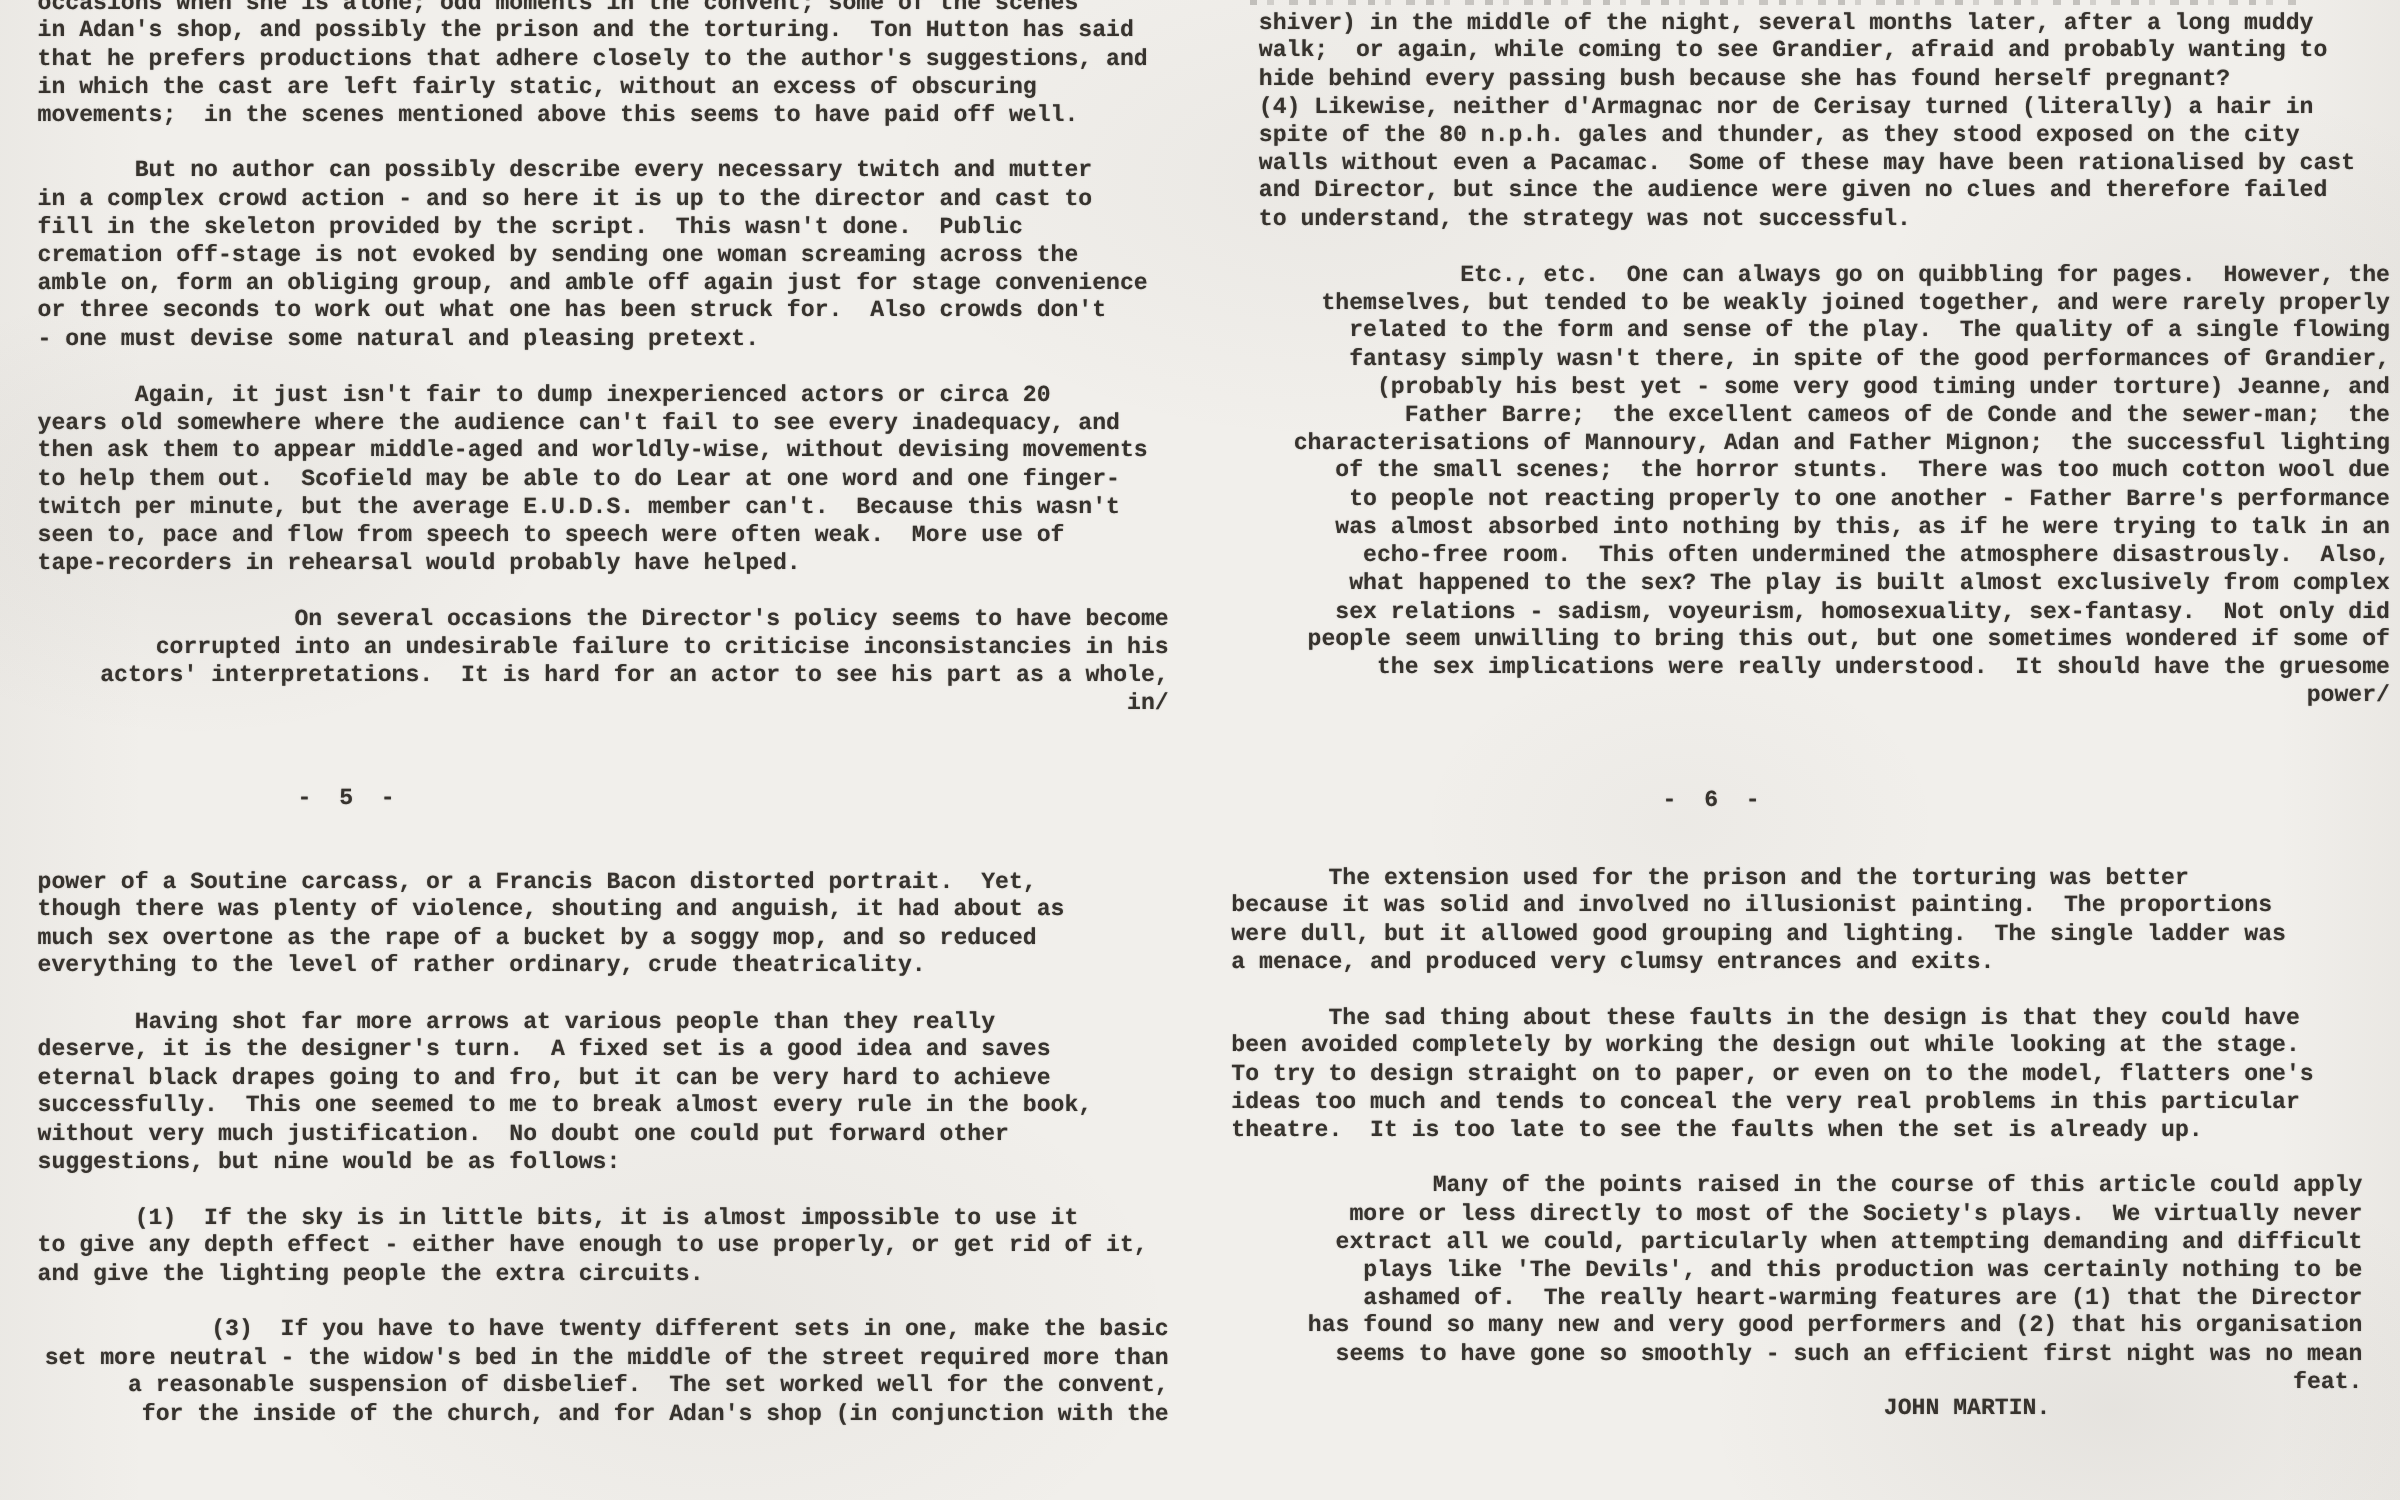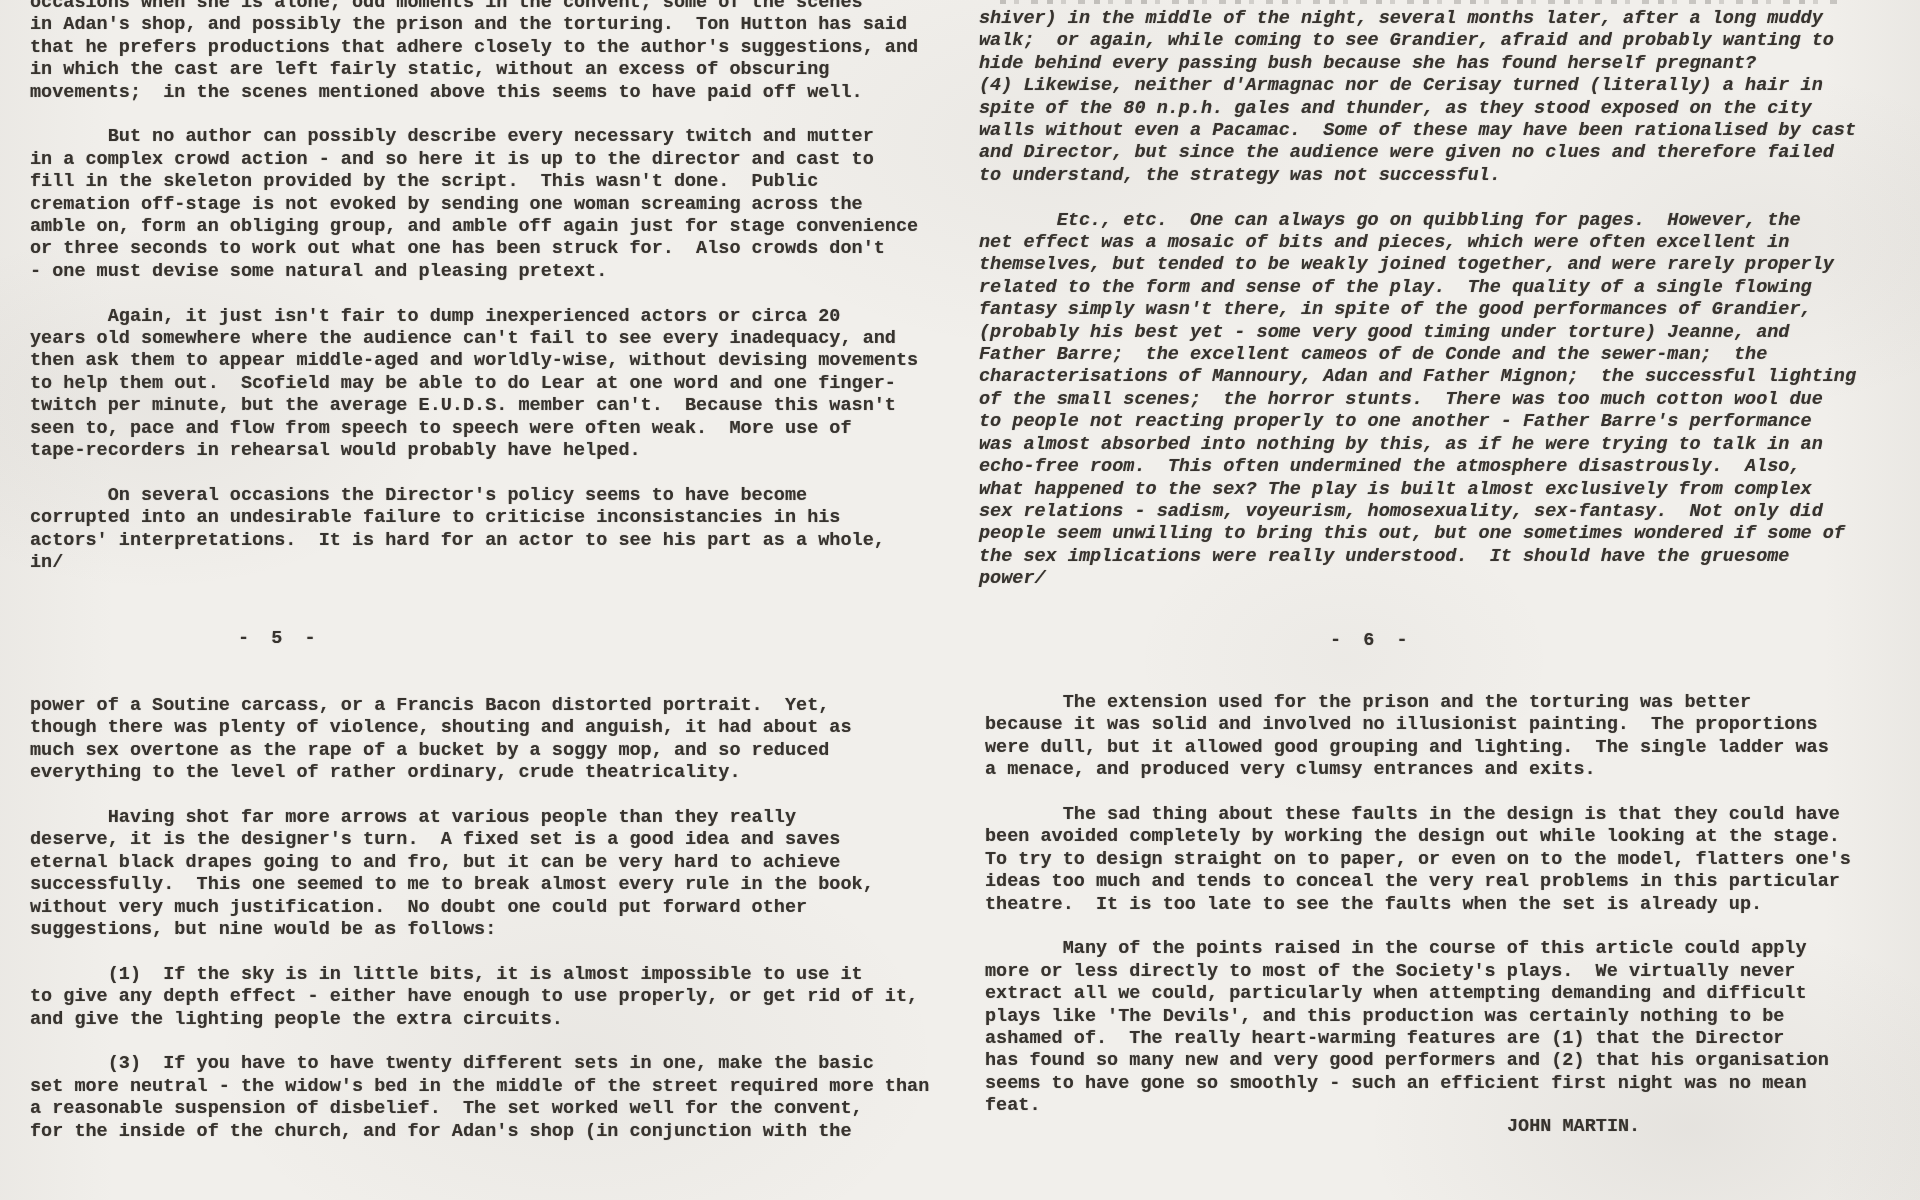--- a/index.html
+++ b/index.html
@@ -19,21 +19,21 @@
       radial-gradient(420px 260px at 8% 34%,  rgba(110,104,96,0.07), transparent 70%),
       radial-gradient(500px 300px at 55% 12%, rgba(110,104,96,0.05), transparent 70%),
       radial-gradient(380px 240px at 92% 20%, rgba(110,104,96,0.06), transparent 70%),
       radial-gradient(520px 320px at 30% 88%, rgba(110,104,96,0.06), transparent 70%),
       radial-gradient(460px 300px at 88% 94%, rgba(110,104,96,0.09), transparent 70%),
       radial-gradient(300px 200px at 70% 55%, rgba(110,104,96,0.04), transparent 70%),
       linear-gradient(90deg, rgba(120,113,104,0.05), rgba(0,0,0,0) 6%, rgba(0,0,0,0) 95%, rgba(120,113,104,0.06));
   }
   .col { position: absolute; width: 905px; }
   .block { margin: 0 0 22.4px 0; }
-  .block:last-child { margin-bottom: 0; }
+  .block:last-child { margin-bottom: 0; text-align: right; }
   .line {
     white-space: pre;
     font-size: 18.5px;
     line-height: 22.4px;
     font-weight: 700;
     color: #37332e;
     text-shadow: 0 0 1px rgba(55,51,46,0.5);
   }
   .pageno { position: absolute; }
   .signature { position: absolute; }
@@ -110,34 +110,33 @@
       <div class="line">and give the lighting people the extra circuits.</div>
     </div>
     <div class="block">
       <div class="line">       (3)  If you have to have twenty different sets in one, make the basic</div>
       <div class="line">set more neutral - the widow's bed in the middle of the street required more than</div>
       <div class="line">a reasonable suspension of disbelief.  The set worked well for the convent,</div>
       <div class="line">for the inside of the church, and for Adan's shop (in conjunction with the</div>
     </div>
   </div>
 
-<div class="col" style="left:979px; top:8px;font-style:italic;">
+<div class="col" style="left:1007px; top:8px;">
     <div class="block">
       <div class="line">shiver) in the middle of the night, several months later, after a long muddy</div>
       <div class="line">walk;  or again, while coming to see Grandier, afraid and probably wanting to</div>
       <div class="line">hide behind every passing bush because she has found herself pregnant?</div>
       <div class="line">(4) Likewise, neither d'Armagnac nor de Cerisay turned (literally) a hair in</div>
       <div class="line">spite of the 80 n.p.h. gales and thunder, as they stood exposed on the city</div>
       <div class="line">walls without even a Pacamac.  Some of these may have been rationalised by cast</div>
       <div class="line">and Director, but since the audience were given no clues and therefore failed</div>
       <div class="line">to understand, the strategy was not successful.</div>
     </div>
     <div class="block">
       <div class="line">       Etc., etc.  One can always go on quibbling for pages.  However, the</div>
-      <div class="line">net effect was a mosaic of bits and pieces, which were often excellent in</div>
       <div class="line">themselves, but tended to be weakly joined together, and were rarely properly</div>
       <div class="line">related to the form and sense of the play.  The quality of a single flowing</div>
       <div class="line">fantasy simply wasn't there, in spite of the good performances of Grandier,</div>
       <div class="line">(probably his best yet - some very good timing under torture) Jeanne, and</div>
       <div class="line">Father Barre;  the excellent cameos of de Conde and the sewer-man;  the</div>
       <div class="line">characterisations of Mannoury, Adan and Father Mignon;  the successful lighting</div>
       <div class="line">of the small scenes;  the horror stunts.  There was too much cotton wool due</div>
       <div class="line">to people not reacting properly to one another - Father Barre's performance</div>
       <div class="line">was almost absorbed into nothing by this, as if he were trying to talk in an</div>
       <div class="line">echo-free room.  This often undermined the atmosphere disastrously.  Also,</div>

